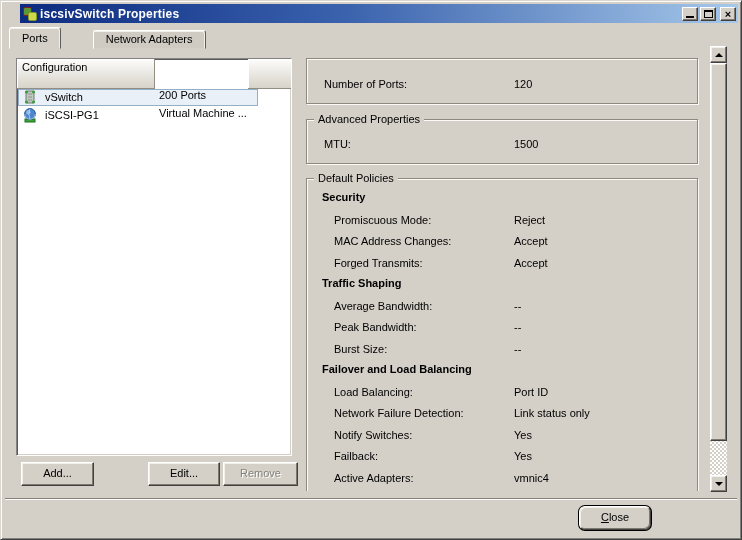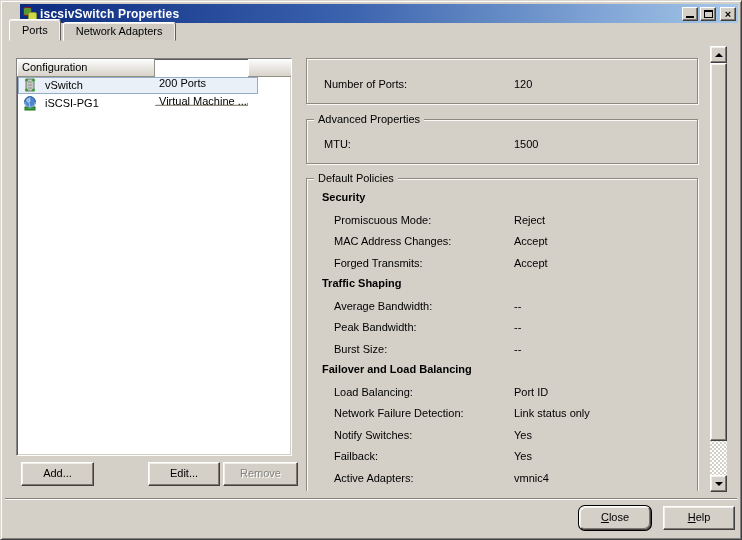--- a/index.html
+++ b/index.html
@@ -30,37 +30,37 @@
     width:16px; height:14px; background:#d4d0c8;
     border:1px solid; border-color:#fff #404040 #404040 #fff;
     box-shadow: inset -1px -1px 0 #80786f;
     display:flex; align-items:center; justify-content:center; cursor:default;
   }
   .winbtn.closeb { margin-left:2px; }
   .glyph-min { width:8px; height:2px; background:#000; margin-top:7px; }
   .glyph-max { width:9px; height:8px; border:1px solid #000; border-top-width:2px; }
   .glyph-close { font-size:11px; font-weight:bold; line-height:10px; }
   
-  .tabs { position:absolute; left:8px; top:18px; height:22px; display:flex; align-items:flex-end; }
+  .tabs { position:absolute; left:8px; top:26px; height:22px; display:flex; align-items:flex-end;gap:30px; }
   .tab {
     position:relative; background:#d4d0c8; padding:0 12px; white-space:nowrap;
     border:1px solid; border-color:#fff #5c5c5c #d4d0c8 #fff;
     border-radius:3px 3px 0 0;
     box-shadow: inset -1px 1px 0 #f2f0ea;
   }
   .tab.active { height:22px; line-height:20px; z-index:2; }
   .tab.inactive { height:19px; line-height:17px; z-index:1; margin-left:2px; background:#cfcbc3; }
   
   .listbox {
     position:absolute; left:15px; top:57px; width:276px; height:398px;
     background:#fff;
     border:1px solid; border-color:#848284 #fdfdfb #fdfdfb #848284;
     box-shadow: inset 1px 1px 0 #5a5a5a, inset -1px -1px 0 #d4d0c8;
   }
-  .listhead { display:flex; height:18px; }
+  .listhead { display:flex; height:30px; }
   .hcell {
     background:linear-gradient(#fdfdfc,#d7d3ca);
     border-right:1px solid #928e82; border-bottom:1px solid #928e82;
     box-shadow: inset 1px 1px 0 #fff;
     padding:2px 0 0 5px; white-space:nowrap; overflow:hidden; cursor:default;
   }
   .hc1 { width:138px; } .hc2 { width:93px;margin-top:44px; } .hc3 { flex:1 1 auto; border-right:none; }
   .lrow { position:relative; height:18px; display:flex; align-items:flex-start; cursor:default; }
   .lrow .selbg { display:none; }
   .lrow.selected .selbg {
@@ -293,15 +293,14 @@
     <div class="sb-btn sb-up">
         <span class="tri-up"></span>
       </div>
     <div class="sb-btn sb-down">
         <span class="tri-down"></span>
       </div>
   </div>
 
   <div class="separator"></div>
   <div class="btn default-btn" id="btn-close"><u>C</u>lose</div>
-  <div class="btn" id="btn-help"><u>H</u>elp</div>
 
 </div>
 
 </body></html>

